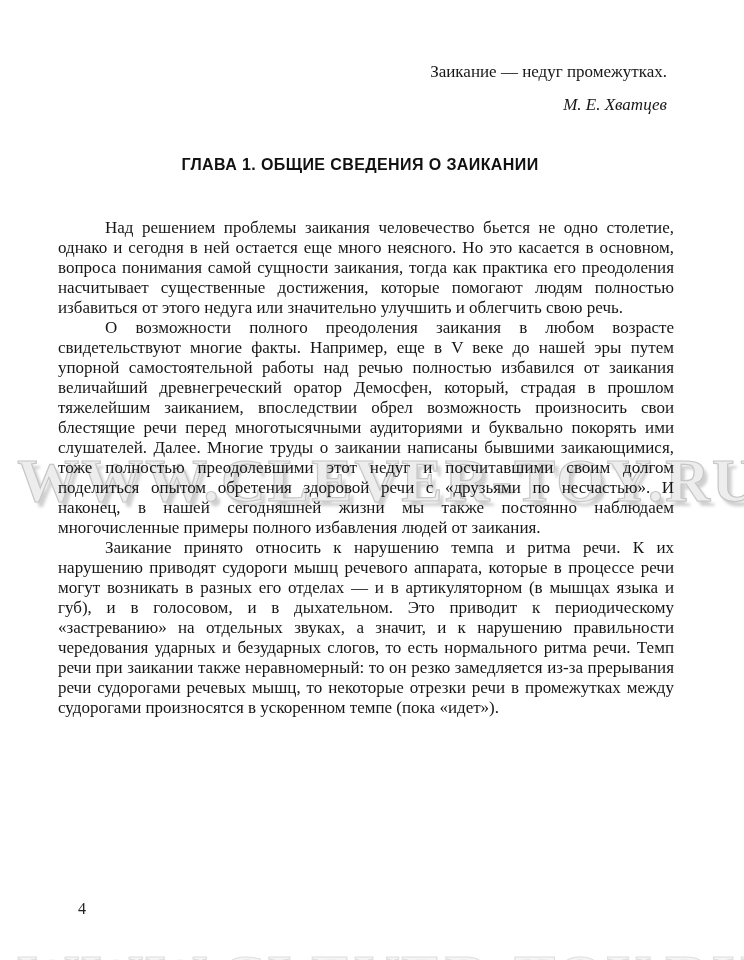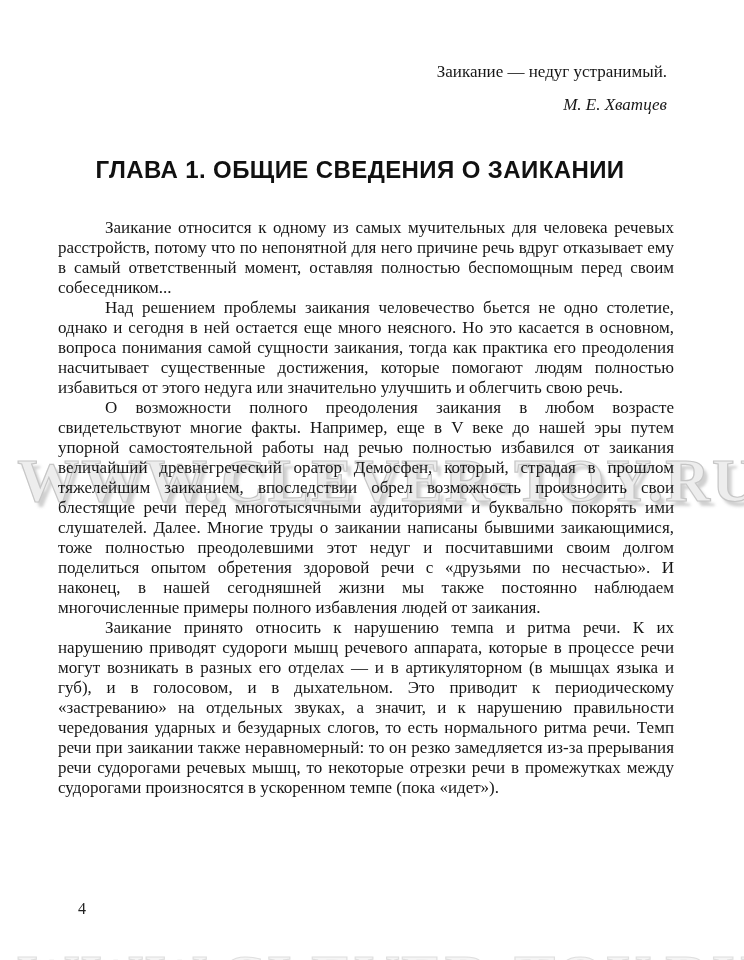--- a/index.html
+++ b/index.html
@@ -31,21 +31,21 @@
     margin-top: 12px;
   }
   .chapter-heading {
     position: absolute;
     top: 156px;
     left: 0;
     width: 720px;
     text-align: center;
     font-family: "Liberation Sans", sans-serif;
     font-weight: bold;
-    font-size: 24px;
+    font-size: 16px;
     letter-spacing: 0.4px;
     color: #111111;
   }
   .body-text {
     position: absolute;
     top: 218px;
     left: 58px;
     width: 616px;
     font-size: 17px;
     line-height: 20px;
@@ -90,30 +90,29 @@
     font-size: 16px;
     color: #222222;
   }
 </style>
 </head>
 <body>
 
 <div class="page">
 
   <div class="epigraph">
-    <span>Заикание — недуг устранимый.</span>
+    <span>Заикание — недуг промежутках.</span>
     <span class="author">М. Е. Хватцев</span>
   </div>
 
   <div class="chapter-heading">ГЛАВА 1. ОБЩИЕ СВЕДЕНИЯ О ЗАИКАНИИ</div>
 
   <div class="watermark watermark-mid">WWW.CLEVER-TOY.RU</div>
 
   <div class="body-text">
-    <p>Заикание относится к одному из самых мучительных для человека речевых расстройств, потому что по непонятной для него причине речь вдруг отказывает ему в самый ответственный момент, оставляя полностью беспомощным перед своим собеседником...</p>
     <p>Над решением проблемы заикания человечество бьется не одно столетие, однако и сегодня в ней остается еще много неясного. Но это касается в основном, вопроса понимания самой сущности заикания, тогда как практика его преодоления насчитывает существенные достижения, которые помогают людям полностью избавиться от этого недуга или значительно улучшить и облегчить свою речь.</p>
     <p>О возможности полного преодоления заикания в любом возрасте свидетельствуют многие факты. Например, еще в V веке до нашей эры путем упорной самостоятельной работы над речью полностью избавился от заикания величайший древнегреческий оратор Демосфен, который, страдая в прошлом тяжелейшим заиканием, впоследствии обрел возможность произносить свои блестящие речи перед многотысячными аудиториями и буквально покорять ими слушателей. Далее. Многие труды о заикании написаны бывшими заикающимися, тоже полностью преодолевшими этот недуг и посчитавшими своим долгом поделиться опытом обретения здоровой речи с «друзьями по несчастью». И наконец, в нашей сегодняшней жизни мы также постоянно наблюдаем многочисленные примеры полного избавления людей от заикания.</p>
     <p>Заикание принято относить к нарушению темпа и ритма речи. К их нарушению приводят судороги мышц речевого аппарата, которые в процессе речи могут возникать в разных его отделах — и в артикуляторном (в мышцах языка и губ), и в голосовом, и в дыхательном. Это приводит к периодическому «застреванию» на отдельных звуках, а значит, и к нарушению правильности чередования ударных и безударных слогов, то есть нормального ритма речи. Темп речи при заикании также неравномерный: то он резко замедляется из-за прерывания речи судорогами речевых мышц, то некоторые отрезки речи в промежутках между судорогами произносятся в ускоренном темпе (пока «идет»).</p>
   </div>
 
   <div class="page-number">4</div>
 
   <div class="watermark watermark-bottom">WWW.CLEVER-TOY.RU</div>
 
 </div>

